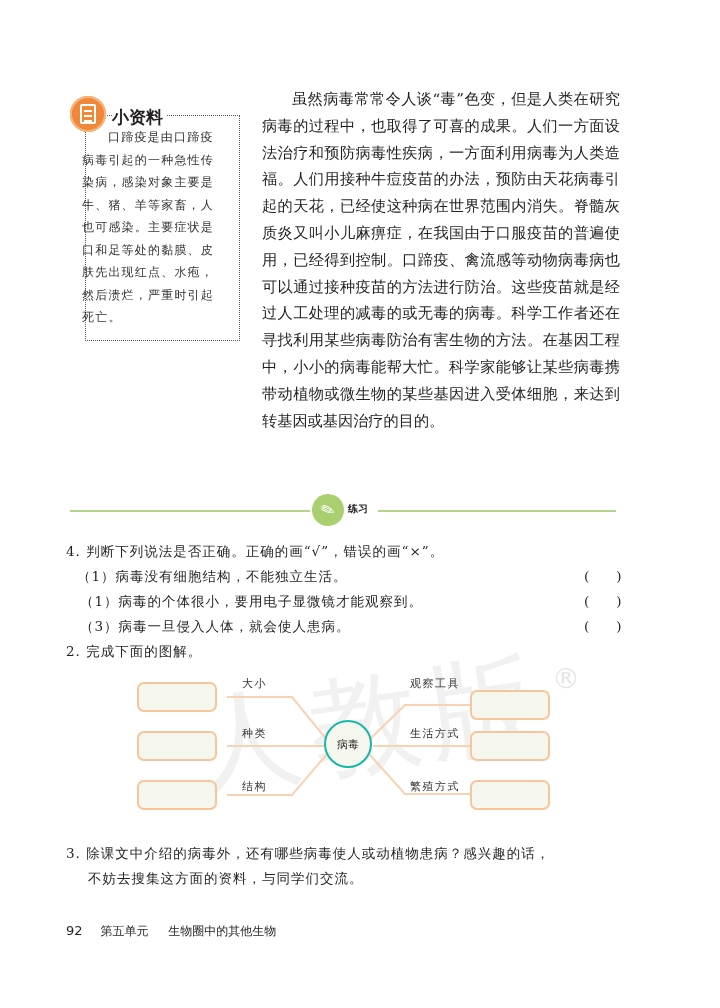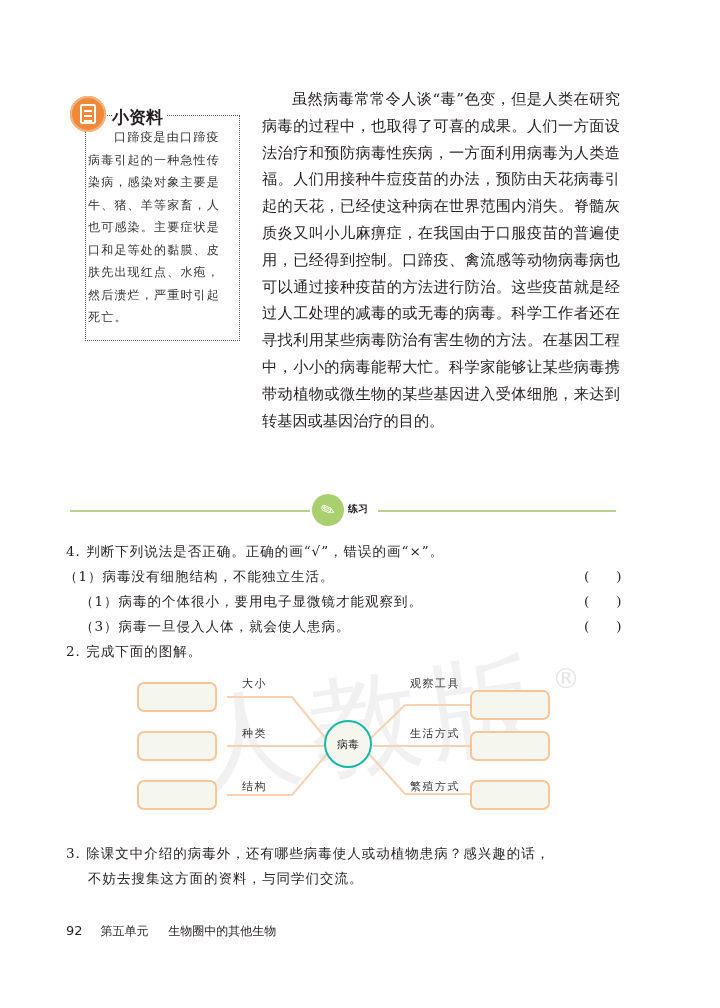--- a/index.html
+++ b/index.html
@@ -23,21 +23,21 @@
     .info-icon .doc::before, .info-icon .doc::after {
       content: ""; position: absolute; left: 2px; right: 2px; height: 2px; background: #fff;
     }
     .info-icon .doc::before { top: 4px; box-shadow: 0 5px 0 #fff; }
     .info-icon .doc::after { top: 14px; }
     .info-title {
       position: absolute; left: 112px; top: 106px; font-family: "DejaVu Sans", sans-serif;
       font-weight: bold; font-size: 17px; background: #fff; padding-right: 4px;
     }
     .info-text {
-      position: absolute; left: 88px; top: 126px; width: 136px;
+      position: absolute; left: 82px; top: 126px; width: 136px;
       font-size: 12px; line-height: 22.5px; letter-spacing: 1.2px; color: #333;
       text-indent: 26px;
     }
 
     
     .main-para {
       position: absolute; left: 262px; top: 86px; width: 358px;
       font-size: 15.2px; line-height: 26.8px; color: #231f20; text-indent: 30px;
       text-align: justify;
     }
@@ -101,21 +101,21 @@
 <div class="info-text">口蹄疫是由口蹄疫病毒引起的一种急性传染病，感染对象主要是牛、猪、羊等家畜，人也可感染。主要症状是口和足等处的黏膜、皮肤先出现红点、水疱，然后溃烂，严重时引起死亡。</div>
 
 <div class="main-para">虽然病毒常常令人谈“毒”色变，但是人类在研究病毒的过程中，也取得了可喜的成果。人们一方面设法治疗和预防病毒性疾病，一方面利用病毒为人类造福。人们用接种牛痘疫苗的办法，预防由天花病毒引起的天花，已经使这种病在世界范围内消失。脊髓灰质炎又叫小儿麻痹症，在我国由于口服疫苗的普遍使用，已经得到控制。口蹄疫、禽流感等动物病毒病也可以通过接种疫苗的方法进行防治。这些疫苗就是经过人工处理的减毒的或无毒的病毒。科学工作者还在寻找利用某些病毒防治有害生物的方法。在基因工程中，小小的病毒能帮大忙。科学家能够让某些病毒携带动植物或微生物的某些基因进入受体细胞，来达到转基因或基因治疗的目的。</div>
 
 <div class="ex-line left"></div>
 <div class="ex-line right"></div>
 <div class="ex-icon">✎</div>
 <div class="ex-title">练习</div>
 
 <div class="q" style="left:66px; top:543px;">4. 判断下列说法是否正确。正确的画“√”，错误的画“×”。</div>
-<div class="q" style="left:64px; top:568px;text-align:right;">（1）病毒没有细胞结构，不能独立生活。</div>
+<div class="q" style="left:77px; top:568px;text-align:right;">（1）病毒没有细胞结构，不能独立生活。</div>
 <div class="paren" style="left:584px; top:568px;">(　　)</div>
 <div class="q" style="left:80px; top:593px;">（1）病毒的个体很小，要用电子显微镜才能观察到。</div>
 <div class="paren" style="left:584px; top:593px;">(　　)</div>
 <div class="q" style="left:80px; top:618px;">（3）病毒一旦侵入人体，就会使人患病。</div>
 <div class="paren" style="left:584px; top:618px;">(　　)</div>
 
 <div class="q" style="left:66px; top:643px;">2. 完成下面的图解。</div>
 
 <div class="watermark">人教版</div>
 <div class="reg">®</div>

